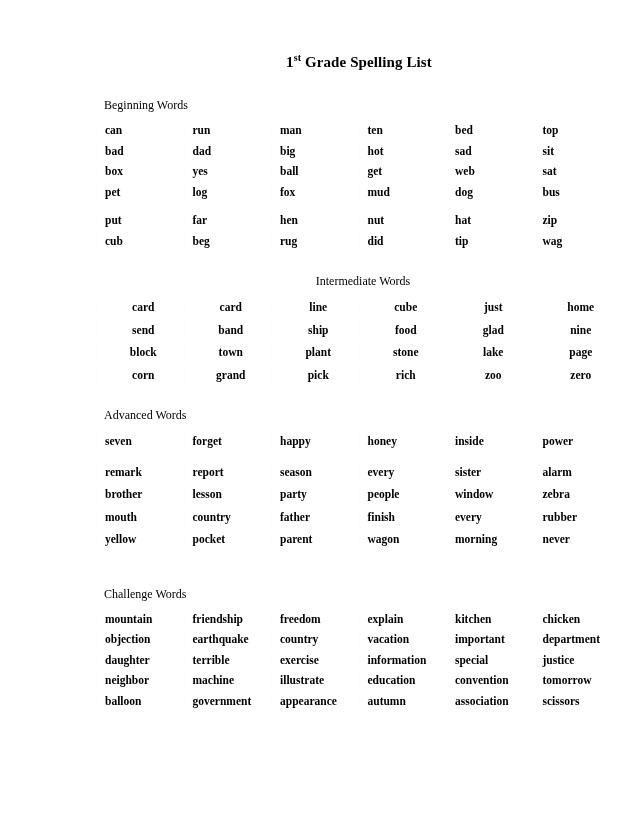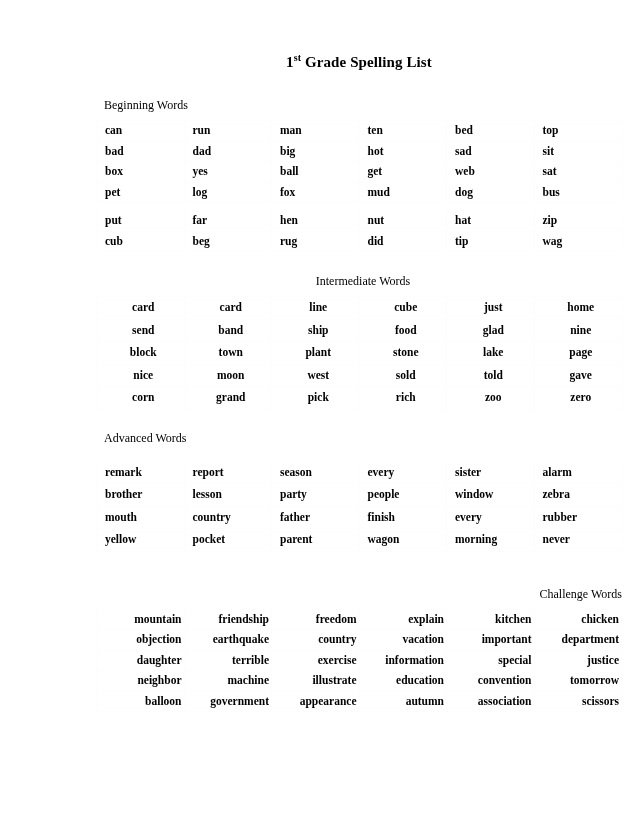--- a/index.html
+++ b/index.html
@@ -80,21 +80,21 @@
 
   
   .section-beginning .word-table td { padding-top: 4px; padding-bottom: 4px; }
   .section-intermediate .word-table td { padding-top: 5px; padding-bottom: 5px; }
   .section-advanced .word-table td { padding-top: 5px; padding-bottom: 5px; }
   .section-challenge .word-table td { padding-top: 4px; padding-bottom: 4px; }
 
   .section-beginning { margin-bottom: 23px; }
   .section-intermediate { margin-bottom: 22px; text-align: center; }
   .section-advanced { margin-bottom: 36px; }
-  .section-challenge { margin-bottom: 0; text-align: right; }
+  .section-challenge { margin-bottom: 0; }
 </style>
 </head>
 <body>
 
 <div class="page">
 
   <h1 class="doc-title"><span>1</span><span class="sup">st</span><span> Grade Spelling List</span></h1>
 
   <div class="sections">
       <div class="section section-beginning">
@@ -177,42 +177,42 @@
             </tr>
             <tr>
               <td>block</td>
               <td>town</td>
               <td>plant</td>
               <td>stone</td>
               <td>lake</td>
               <td>page</td>
             </tr>
             <tr>
-              <td>nice</td>
-              <td>moon</td>
-              <td>west</td>
-              <td>sold</td>
-              <td>told</td>
-              <td>gave</td>
-            </tr>
-            <tr>
               <td>corn</td>
               <td>grand</td>
               <td>pick</td>
               <td>rich</td>
               <td>zoo</td>
               <td>zero</td>
             </tr>
           </tbody>
         </table>
       </div>
       <div class="section section-advanced">
         <div class="section-heading">Advanced Words</div>
         <table class="word-table">
           <tbody>
+            <tr>
+              <td>seven</td>
+              <td>forget</td>
+              <td>happy</td>
+              <td>honey</td>
+              <td>inside</td>
+              <td>power</td>
+            </tr>
             <tr class="spacer-row">
               <td colspan="6"></td>
             </tr>
             <tr>
               <td>remark</td>
               <td>report</td>
               <td>season</td>
               <td>every</td>
               <td>sister</td>
               <td>alarm</td>

